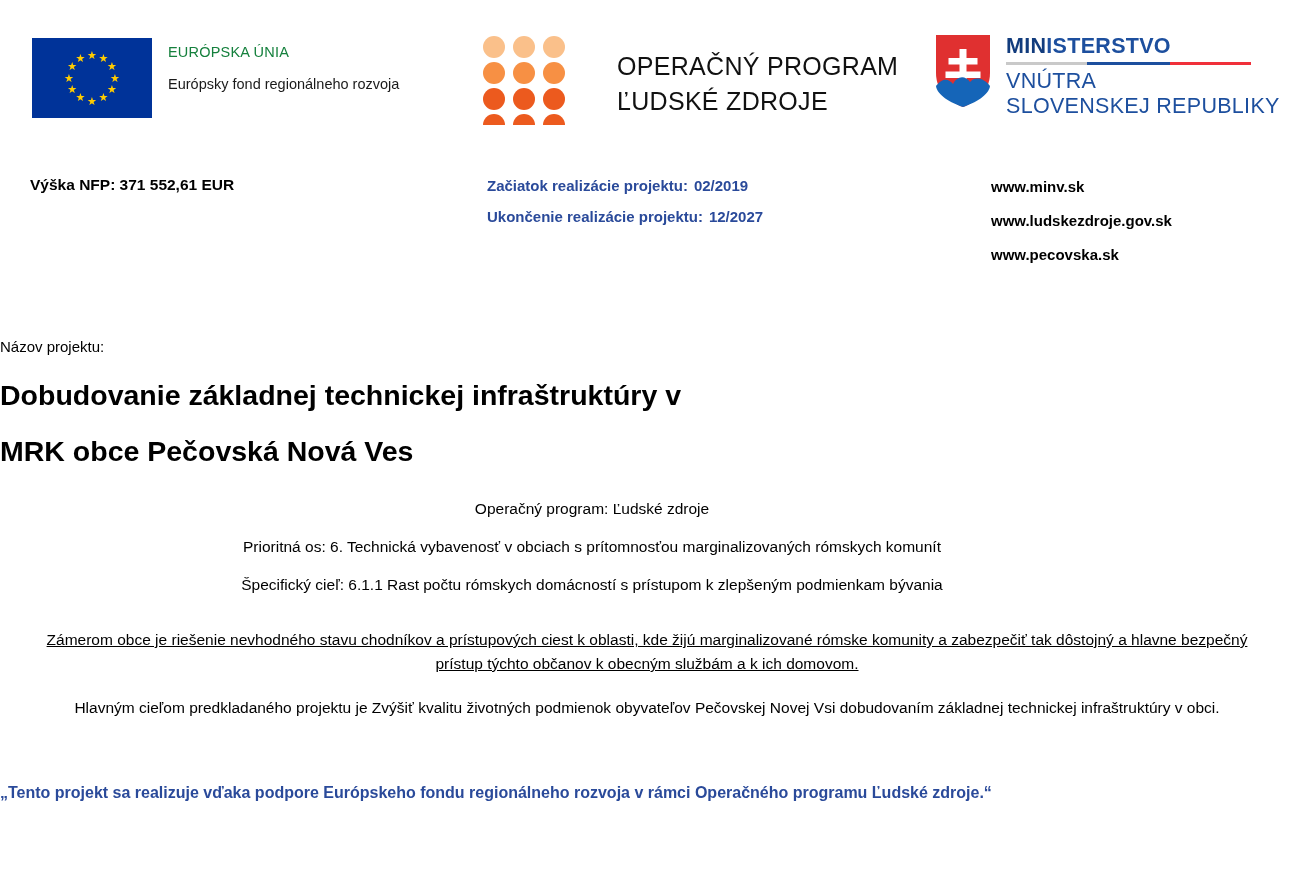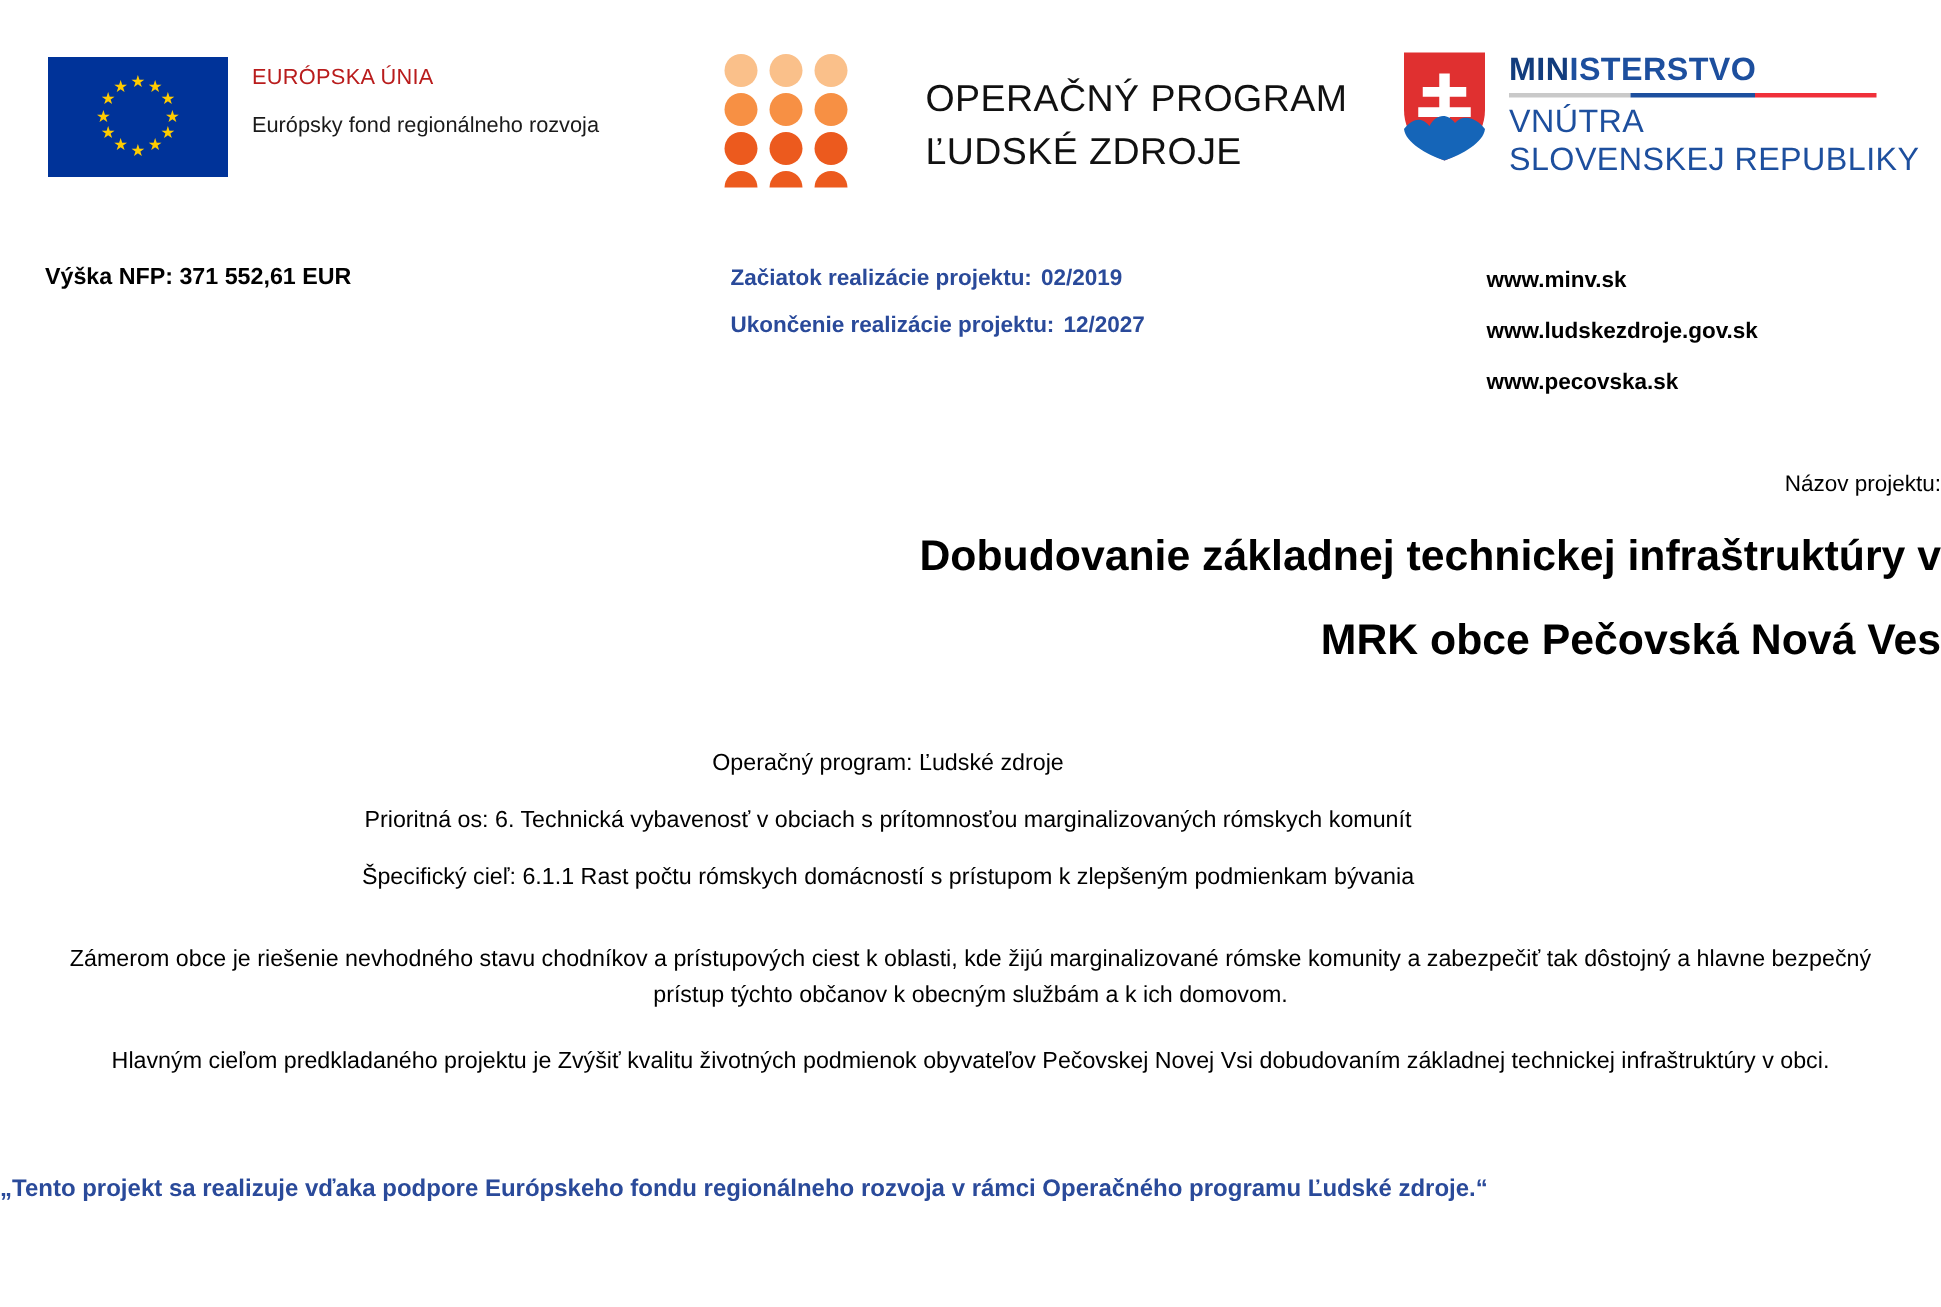--- a/index.html
+++ b/index.html
@@ -49,21 +49,21 @@
     height: 11px;
     text-align: center;
   }
   .eu-text {
     margin-left: 16px;
     padding-top: 6px;
   }
   .eu-text .l1 {
     font-size: 14.5px;
     letter-spacing: .2px;
-    color: #b91c1c;
+    color: #15803d;
     white-space: nowrap;
   }
   .eu-text .l2 {
     font-size: 14.5px;
     margin-top: 16px;
     color: #1a1a1a;
     white-space: nowrap;
   }
 
   
@@ -184,23 +184,23 @@
     font-weight: bold;
     color: #000000;
     white-space: nowrap;
     margin-bottom: 17px;
   }
 
   
   .title-block {
     position: absolute;
     left: 0;
-    top: 314px;
-    width: 1294px;
-    text-align: right;
+    top: 338px;
+    width: 1294px;
+    text-align: left;
   }
   .title-label {
     font-size: 15px;
     color: #000000;
   }
   .title-main {
     font-size: 28.5px;
     font-weight: bold;
     color: #000000;
     line-height: 1.0;
@@ -229,21 +229,21 @@
     top: 628px;
     width: 1294px;
     text-align: center;
   }
   .para {
     font-size: 15.5px;
     color: #000000;
     line-height: 1.55;
     margin: 0 auto 20px auto;
   }
-  .para.p1 { width: 1250px; }
+  .para.p1 { width: 1250px; text-decoration: underline; }
   .para.p2 { width: 1180px; }
 
   
   .footer {
     position: absolute;
     left: 0;
     top: 784px;
     width: 1294px;
     text-align: left;
   }

